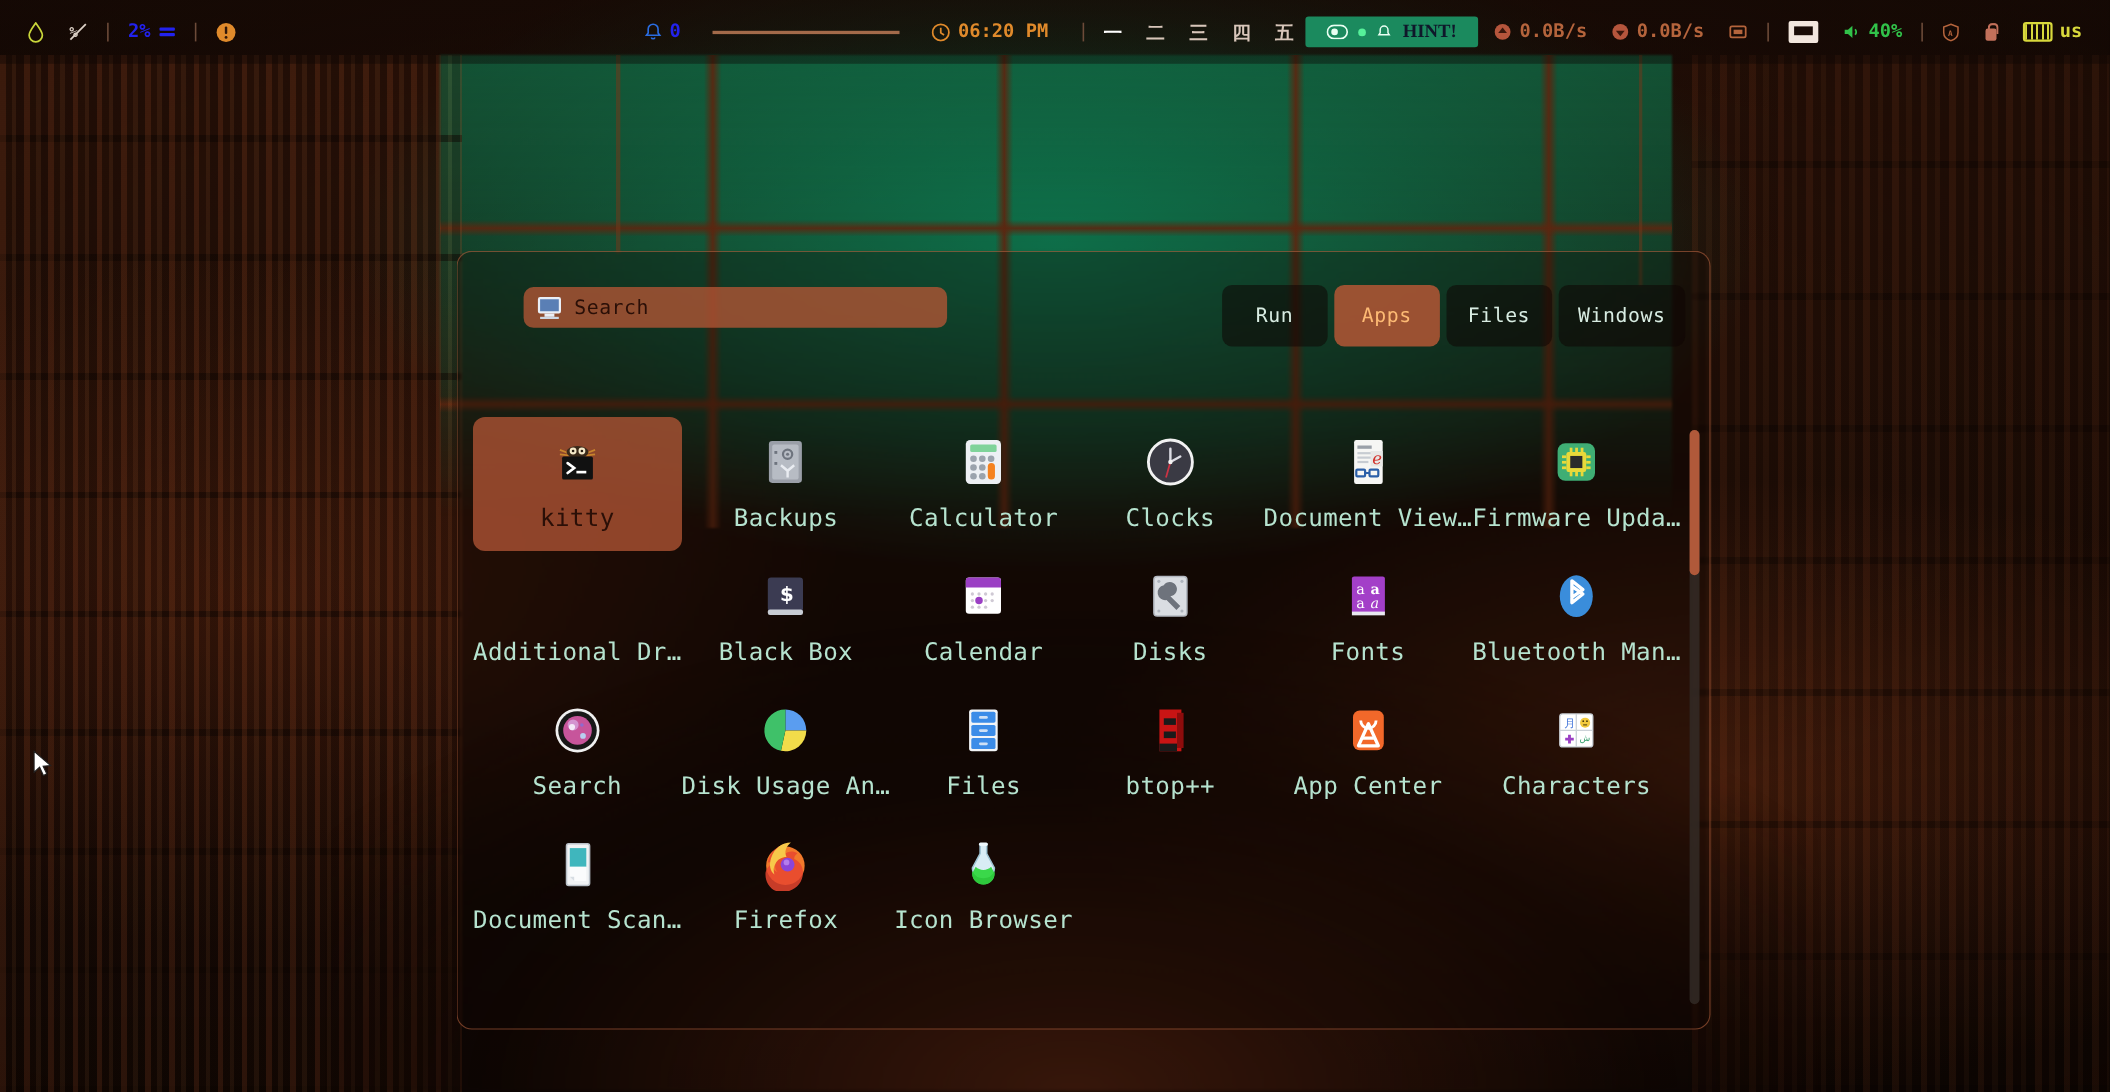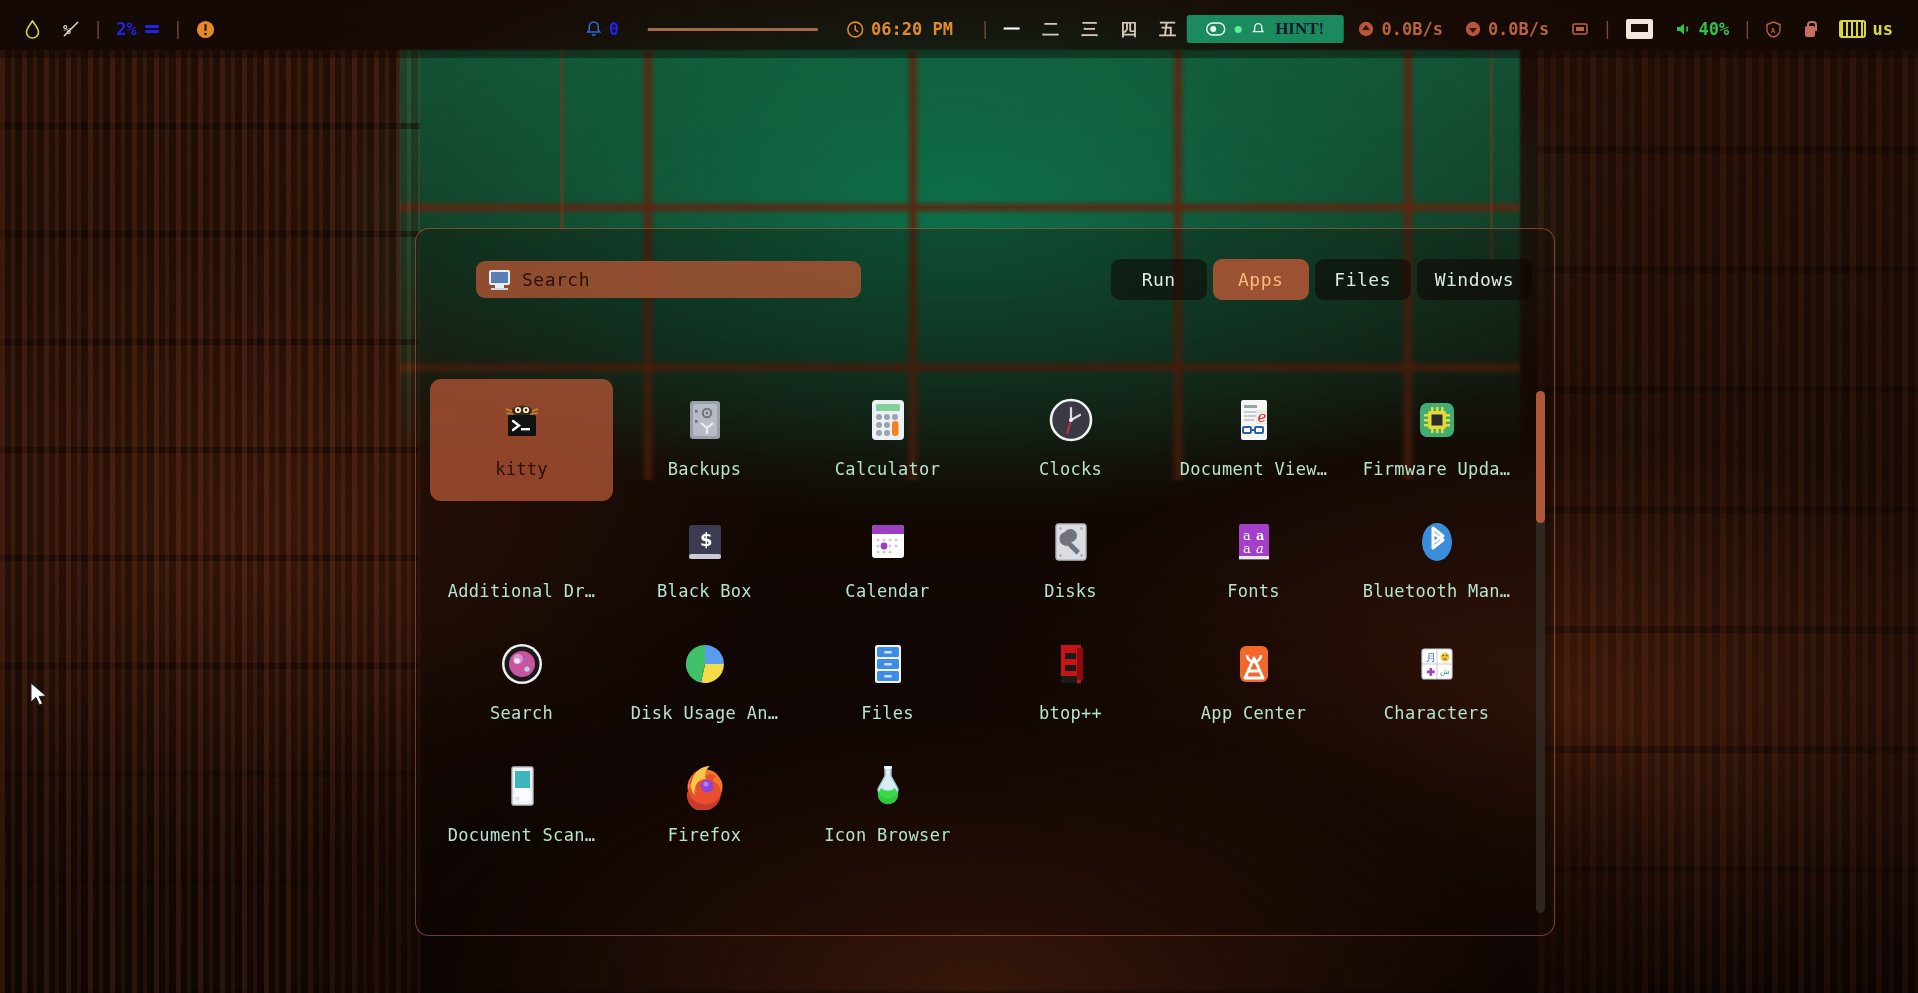--- a/index.html
+++ b/index.html
@@ -139,21 +139,21 @@
     color: #2a0f07; font-size: 18px; letter-spacing: 0.5px;
   }
   .monitor-ico { width: 21px; height: 20px; position: relative; flex: none; }
   .monitor-ico .scr { position: absolute; left:0; top:0; width: 21px; height: 15px;
       background: #5a7fb5; border: 2px solid #e9eef6; border-radius: 2px; }
   .monitor-ico .std { position: absolute; left: 6px; top: 15px; width: 9px; height: 3px; background: #e9eef6; }
   .monitor-ico .base { position: absolute; left: 2px; top: 18px; width: 17px; height: 2px; background: #cdd6e2; }
 
   .tabs { position: absolute; right: 22px; top: 30px; display: flex; gap: 6px; align-items: center; }
   .tab {
-    min-width: 96px; height: 41px;
+    min-width: 96px; height: 56px;
     display: flex; align-items: center; justify-content: center;
     border-radius: 9px;
     font-size: 18px; letter-spacing: 0.5px;
     color: #d8ece2;
     background: rgba(14,6,3,0.55);
     padding: 0 18px;
   }
   .tab.active { background: rgba(175,85,52,0.88); color: #fdba74; }
 
   
@@ -172,21 +172,21 @@
     display: flex; flex-direction: column; align-items: center; justify-content: flex-start;
     padding-top: 15px;
     border-radius: 11px;
   }
   .app.selected { background: rgba(175,85,52,0.78); }
   .app .iconwrap {
     width: 52px; height: 52px; display: flex; align-items: center; justify-content: center;
     margin-bottom: 13px;
   }
   .app .label {
-    font-size: 17px; letter-spacing: 0.3px;
+    font-size: 22px; letter-spacing: 0.3px;
     color: #b6e3cf; text-align: center; white-space: nowrap;
   }
   .app.selected .label { color: #2a0f07; }
 
   
   .ic { width: 48px; height: 48px; position: relative; display:block; }
 
   .scrollbar {
     position: absolute; right: 9px; top: 162px; width: 9px; bottom: 22px;
     background: rgba(50,42,38,0.85); border-radius: 5px;

